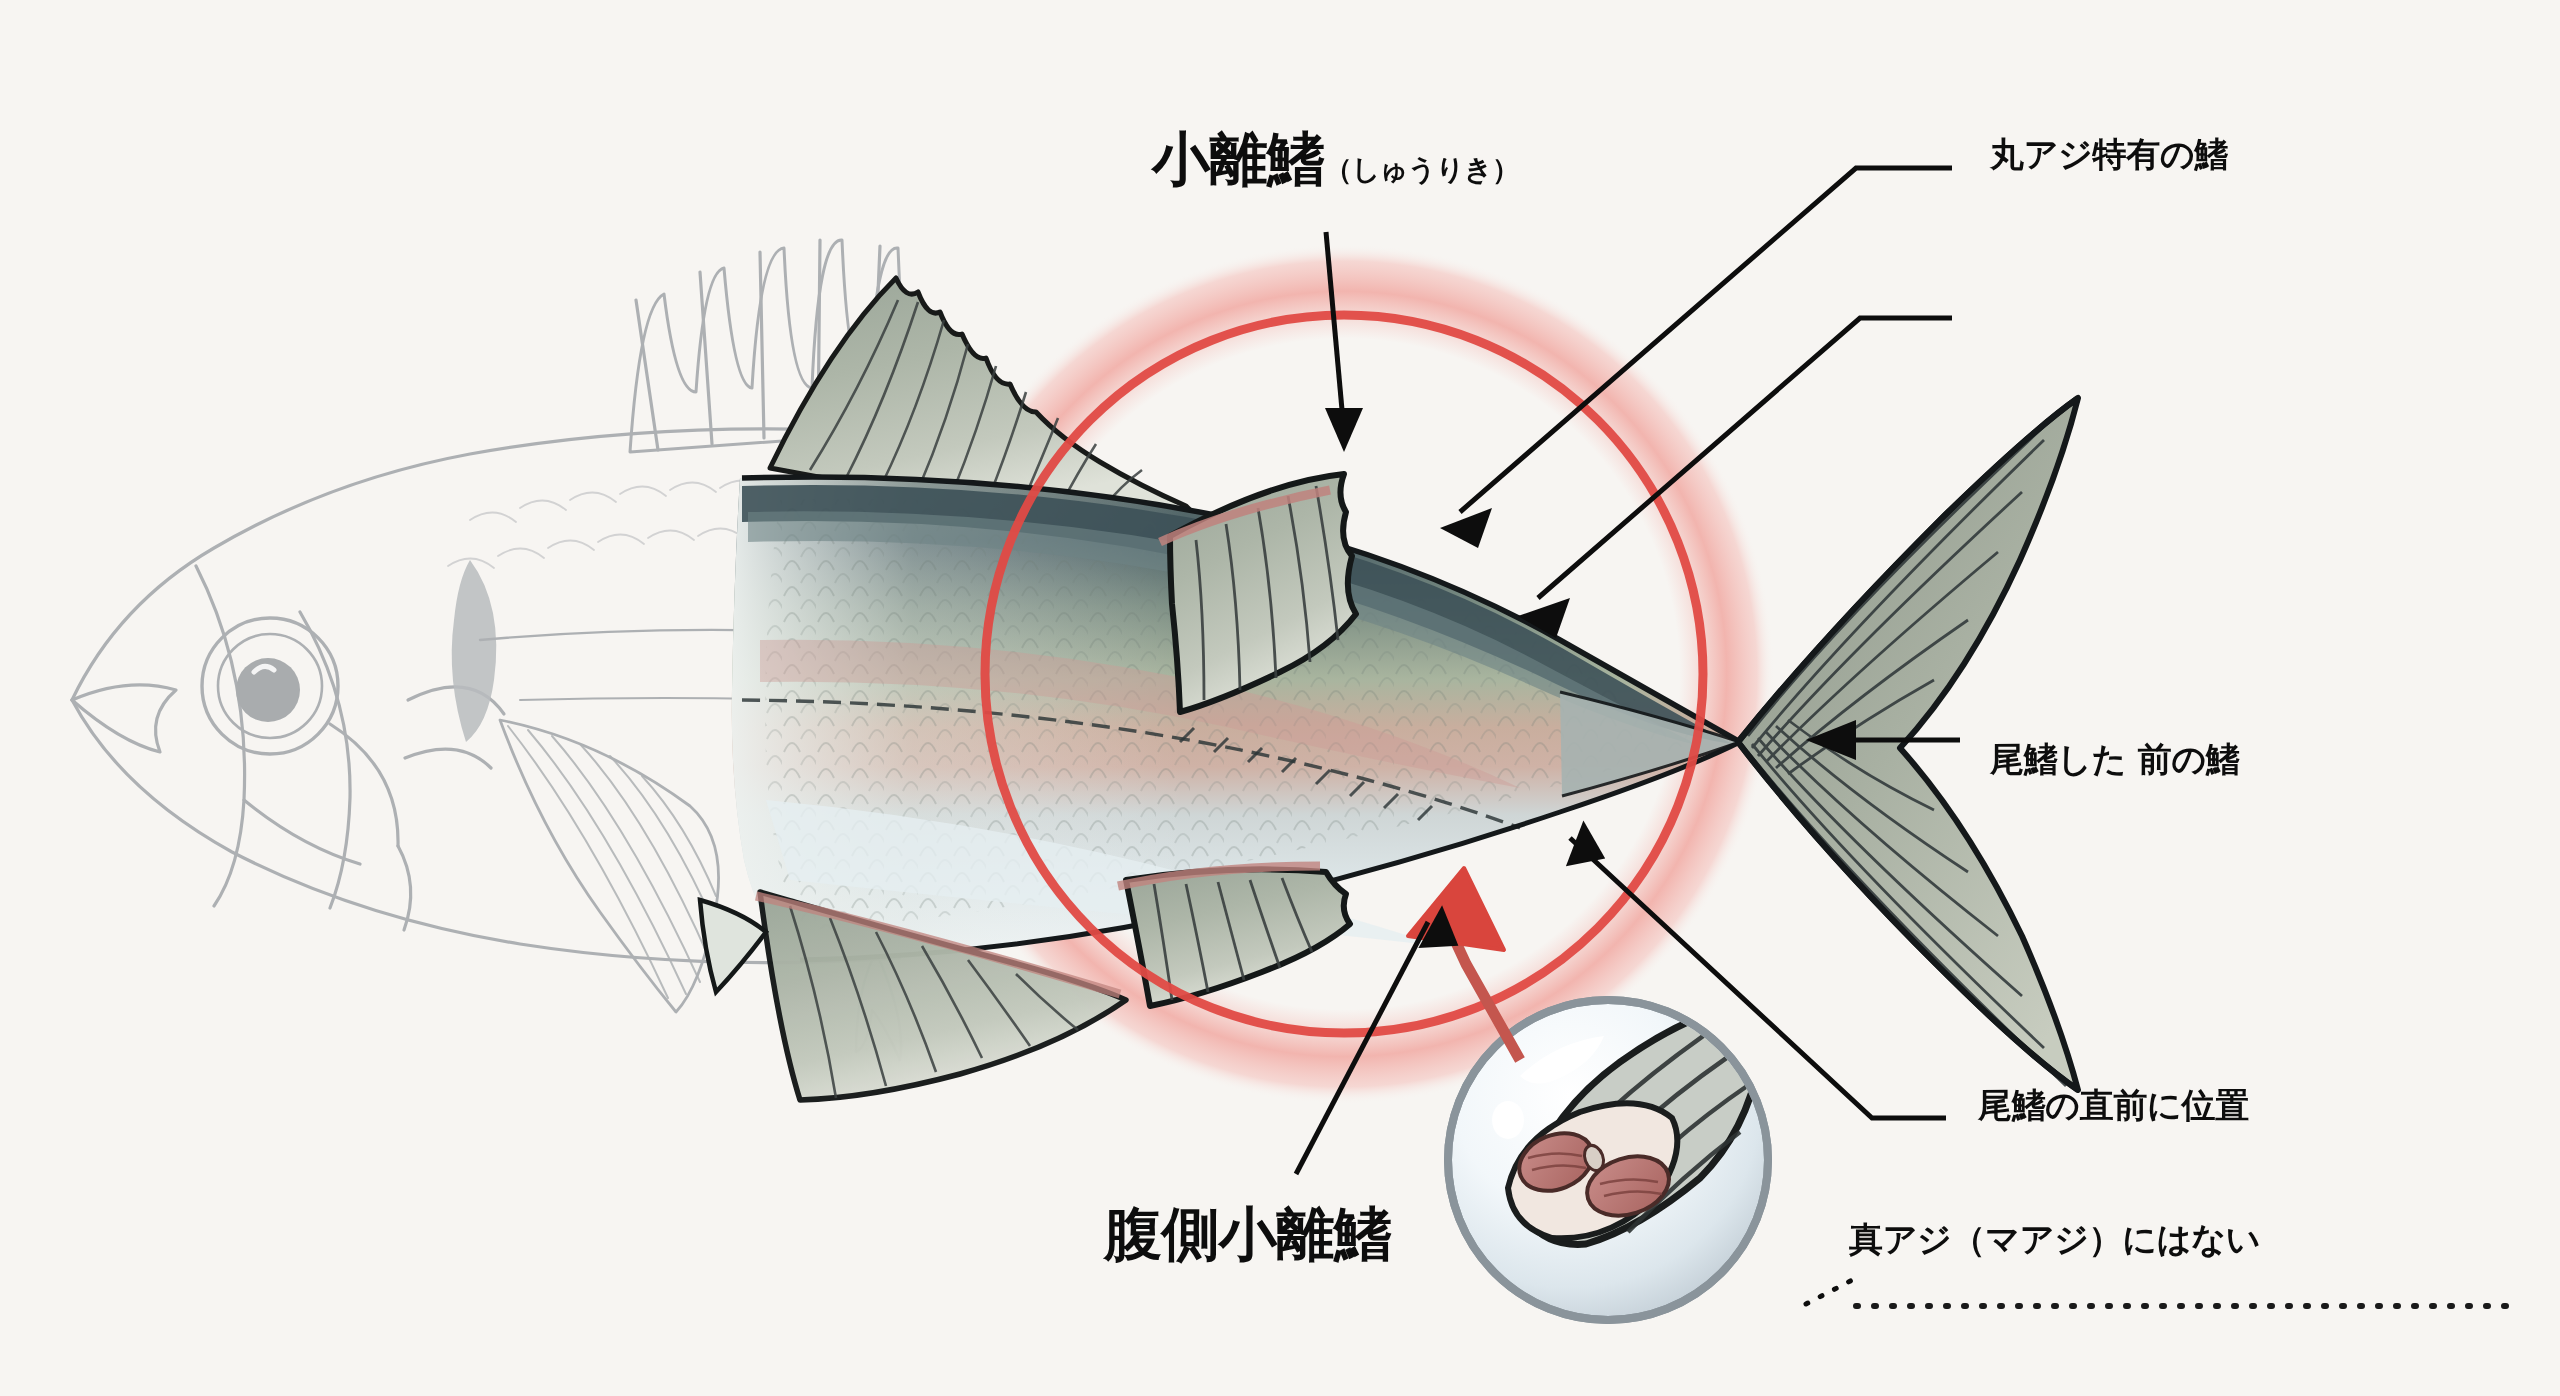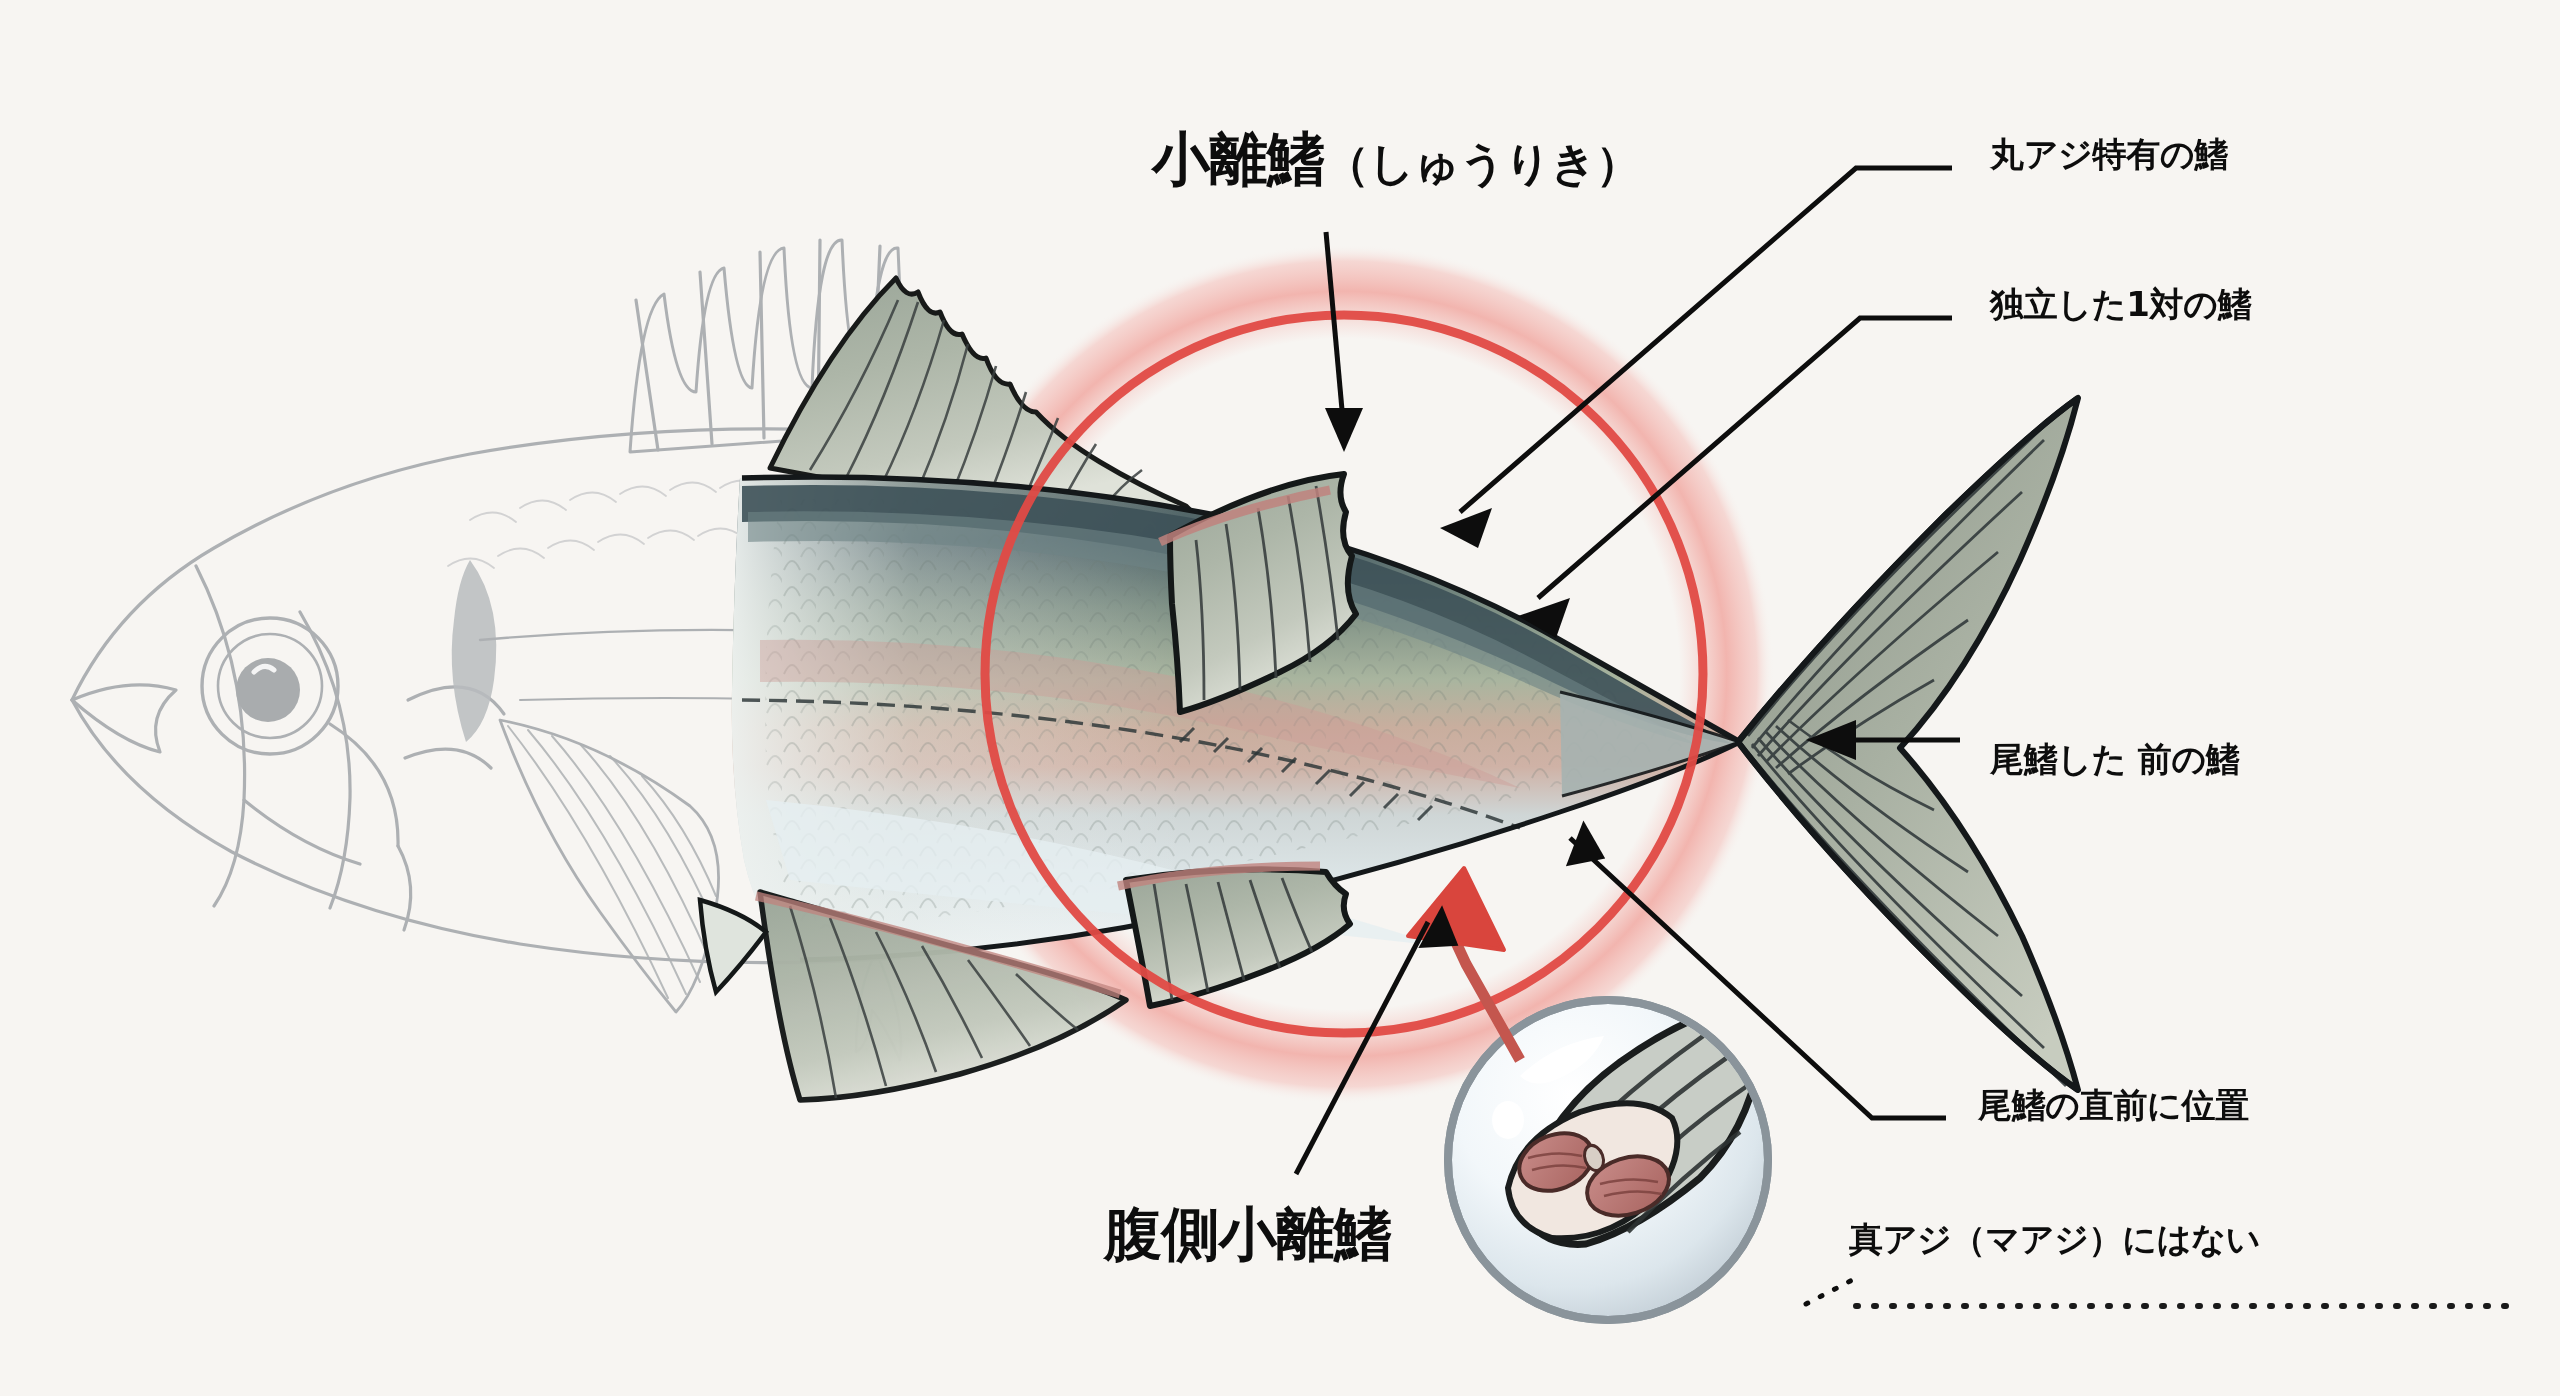--- a/index.html
+++ b/index.html
@@ -17,21 +17,21 @@
     position:absolute;
     font-family:"DejaVu Sans","Liberation Sans",sans-serif;
     font-weight:700;
     color:#0d0d0d;
     white-space:nowrap;
     letter-spacing:-0.01em;
     line-height:1.0;
   }
   .lbl-main{font-size:58px;}
   .lbl-sm{font-size:34px;}
-  .paren{font-size:45px;text-align:right;}
+  .paren{font-size:28px;text-align:right;}
 </style>
 </head>
 <body>
 
 <div id="stage">
 
   <svg class="layer" viewBox="0 0 2560 1396">
     <defs>
       <radialGradient id="glowGrad" cx="50%" cy="50%" r="50%">
         <stop offset="0%" stop-color="#f4a6a0" stop-opacity="0"></stop>
@@ -348,21 +348,20 @@
     <path d="M1806 1304 L1860 1276" stroke="#0d0d0d" stroke-width="5" stroke-dasharray="2 14" stroke-linecap="round" fill="none"></path>
     <line x1="1856" y1="1306" x2="2520" y2="1306" stroke="#1a1a1a" stroke-width="6" stroke-dasharray="2 16" stroke-linecap="round"></line>
   </svg>
 
   <div class="lbl lbl-main" style="left:1152px;top:130px;">
     <span>小離鰭</span><span class="paren">（しゅうりき）</span>
   </div>
 
   <div class="lbl lbl-sm" style="left:1990px;top:137px;">丸アジ特有の鰭</div>
 
-  <div class="lbl lbl-sm" style="left:1990px;top:287px;">独立した1対の鰭</div>
 
   <div class="lbl lbl-sm" style="left:1990px;top:710px;margin-top:32px;">尾鰭した 前の鰭</div>
 
   <div class="lbl lbl-sm" style="left:1978px;top:1088px;">尾鰭の直前に位置</div>
 
   <div class="lbl lbl-sm" style="left:1849px;top:1222px;">真アジ（マアジ）にはない</div>
 
   <div class="lbl lbl-main" style="left:1104px;top:1205px;text-align:right;">腹側小離鰭</div>
 
 </div>

